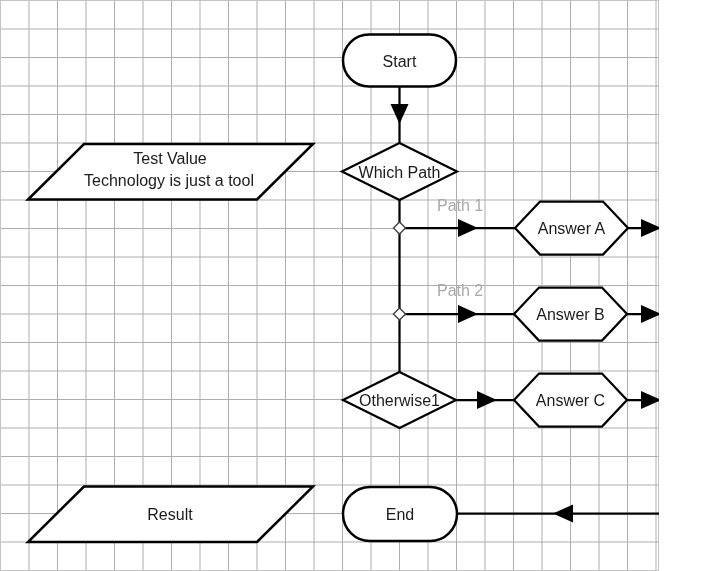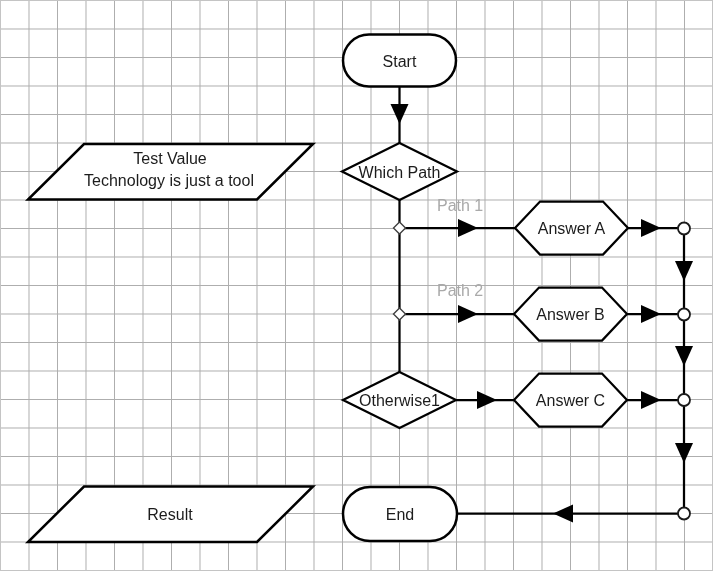--- a/index.html
+++ b/index.html
@@ -1,18 +1,18 @@
 <!DOCTYPE html>
 <html><head>
 <meta charset="utf-8">
 <style>
   html,body{margin:0;padding:0;background:#ffffff;}
   .canvas{
     position:relative;
-    width:713px;height:571px;
+    width:659px;height:571px;
     background-color:#ffffff;
     background-image:
       linear-gradient(to right, #adadad 1px, transparent 1px),
       linear-gradient(to bottom, #adadad 1px, transparent 1px);
     background-size:28.5px 28.5px;
     box-shadow: inset 0 0 0 1px #c4c4c4;
     overflow:hidden;
     font-family:"Liberation Sans", sans-serif;
   }
   svg{position:absolute;left:0;top:0;}

